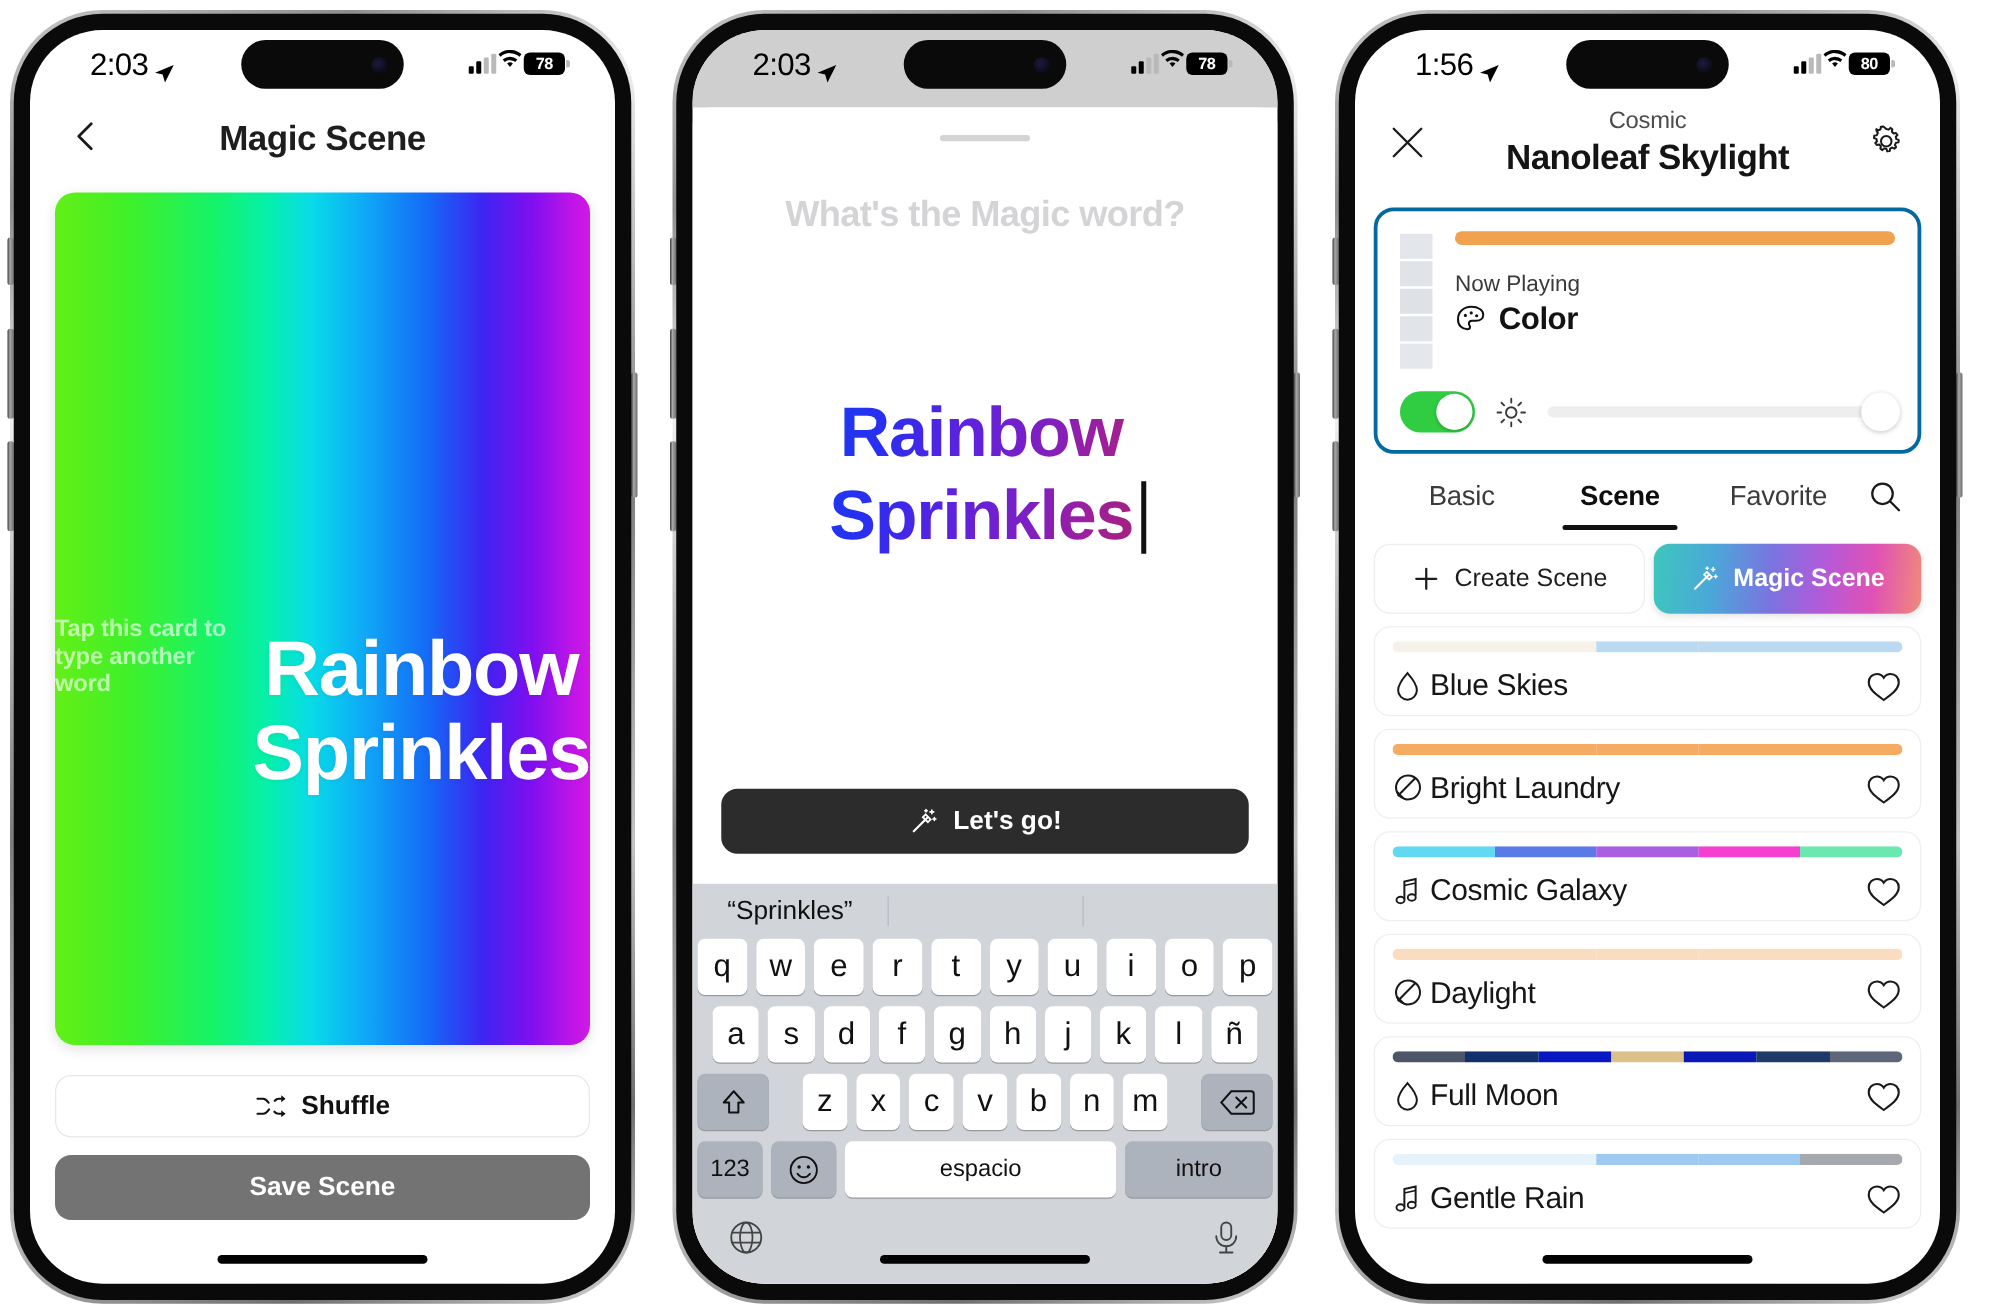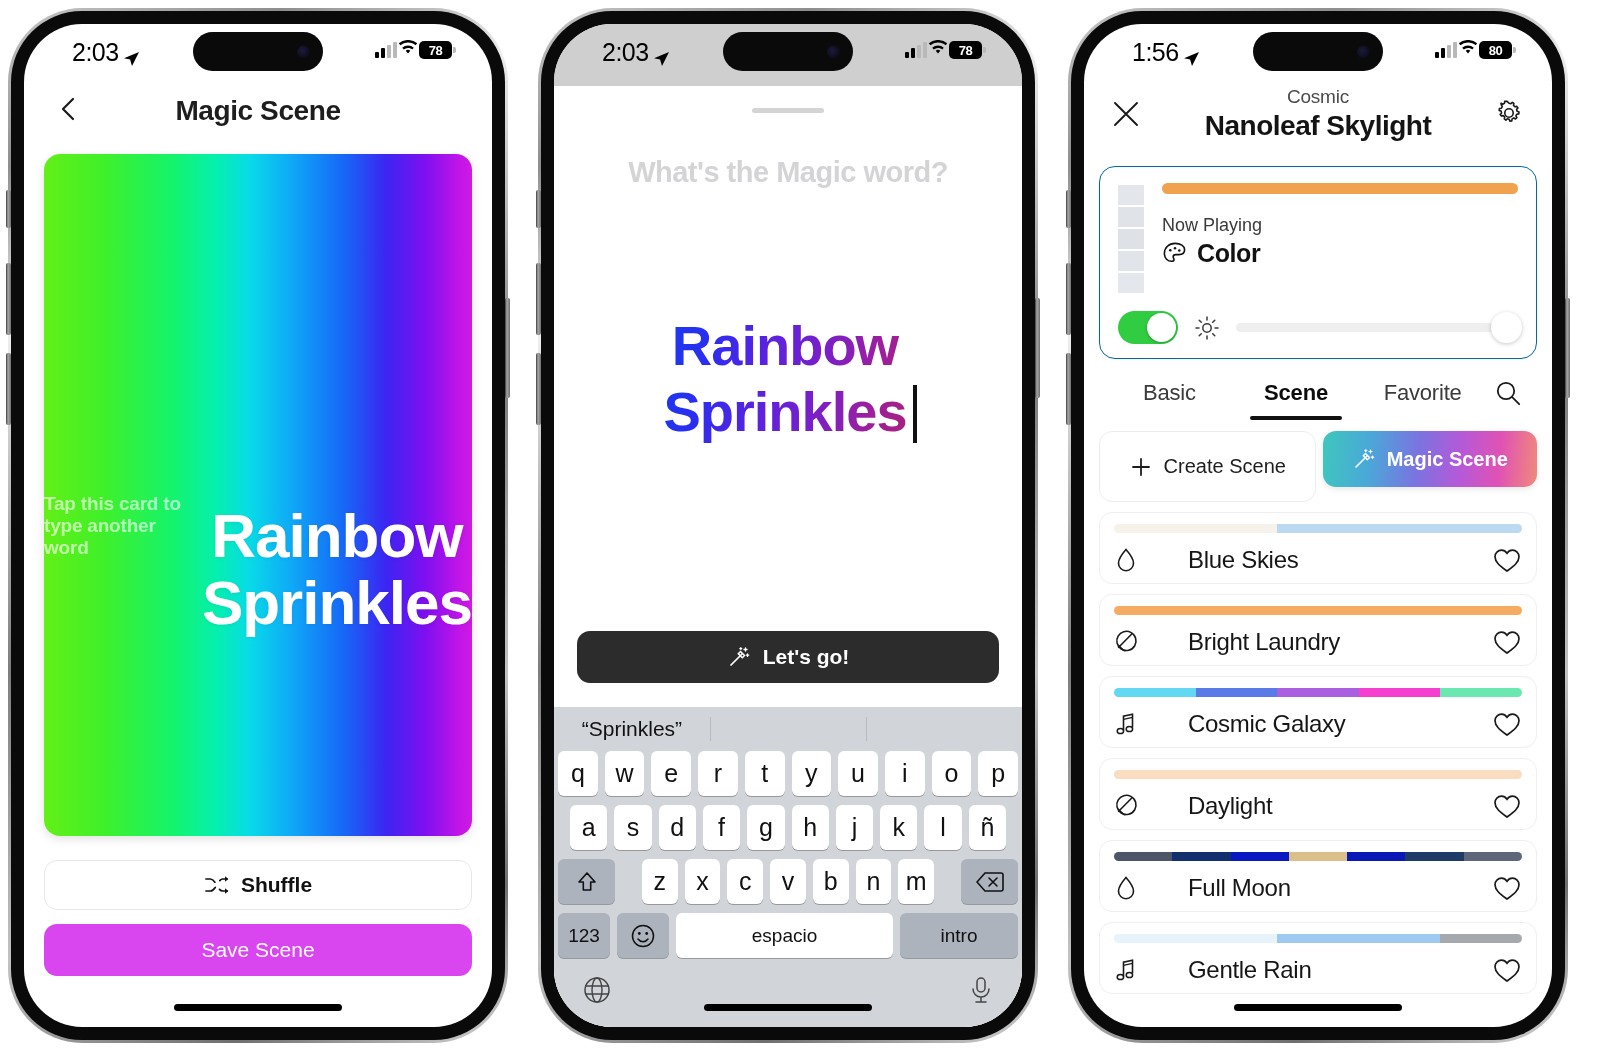--- a/index.html
+++ b/index.html
@@ -122,23 +122,23 @@
   .btn-shuffle {
     margin: 24px 20px 0 20px; height: 50px;
     border: 1px solid #e7e7e7; border-radius: 13px;
     background: #fff;
     display:flex;align-items:center;justify-content:center;gap:11px;
     font-size: 21px; font-weight: bold; color:#111;
     cursor:pointer;
   }
   .btn-save {
     margin: 14px 20px 0 20px; height: 52px;
-    border-radius: 13px; background: #d946ef;
+    border-radius: 13px; background: #737373;
     display:flex;align-items:center;justify-content:center;
-    font-size: 21px; font-weight: normal; color:#fff;
+    font-size: 21px; font-weight: bold; color:#fff;
     cursor:pointer;
   }
   .home-ind {
     position:absolute; bottom: 16px; left:50%; transform:translateX(-50%);
     width: 168px; height: 7px; border-radius: 4px; background:#000;
   }
 
   
   .screen-2 { background:#ffffff; }
   .dim-top {
@@ -211,21 +211,21 @@
 
   
   .nav3 { position:relative; padding: 6px 0 0 0; height: 72px; }
   .nav3-close { position:absolute; left: 28px; top: 20px; width: 28px; height:28px; cursor:pointer; }
   .nav3-gear  { position:absolute; right: 28px; top: 18px; width: 30px; height:30px; cursor:pointer; }
   .nav3-sub { text-align:center; font-size: 19px; color:#4c4c4c; letter-spacing:-0.2px; }
   .nav3-title { text-align:center; font-size: 28px; font-weight:bold; color:#141414; letter-spacing:-0.5px; margin-top: 2px; }
 
   .np-card {
     margin: 14px 15px 0 15px;
-    border: 1px solid #0369a1; border-radius: 16px;
+    border: 3px solid #0369a1; border-radius: 16px;
     background:#fff; padding: 16px 18px 14px 18px;
     box-shadow: 0 1px 3px rgba(0,0,0,.04);
   }
   .np-top { display:flex; gap: 18px; }
   .panel-stack { display:flex; flex-direction:column; gap: 2px; padding-top: 2px; }
   .panel-stack i { display:block; width: 26px; height: 20px; background:#dfe2e6; }
   .panel-stack i:nth-child(1){background:#e3e6ea}
   .panel-stack i:nth-child(2){background:#e0e3e8}
   .panel-stack i:nth-child(3){background:#dee1e6}
   .panel-stack i:nth-child(4){background:#e1e4e9}
@@ -266,40 +266,40 @@
   }
   .tab.active { font-weight:bold; color:#0d0d0d; }
   .tab.active::after{
     content:''; position:absolute; bottom:0; left:50%; transform:translateX(-50%);
     width: 92px; height:4px; background:#111; border-radius:2px;
   }
   .tab-search { flex: 0 0 44px; padding-bottom:14px; display:flex; justify-content:center; cursor:pointer;}
 
   .scene-btns { display:flex; gap: 0; margin: 10px 15px 0 15px; }
   .create-scene {
-    flex:1; height: 71px; border:1px solid #ededed; border-radius: 13px;
+    flex:1; height: 56px; border:1px solid #ededed; border-radius: 13px;
     background:#fff; display:flex; align-items:center; justify-content:center; gap: 11px;
     font-size: 20px; color:#1d1d1d; cursor:pointer;
   }
   .magic-scene {
     flex:1; height: 56px; border-radius: 13px; margin-left: 7px;
     background: linear-gradient(95deg,#3ec7bd 0%,#4aa8d8 22%,#7a74e0 44%,#b559d8 64%,#e052b4 82%,#f08a7a 100%);
     display:flex; align-items:center; justify-content:center; gap: 11px;
     font-size: 20px; color:#fff; font-weight:600; cursor:pointer;
     box-shadow: 0 2px 6px rgba(0,0,0,.10);
   }
 
   .scene-list { margin: 10px 15px 0 15px; }
   .scene-item {
     border: 1px solid #efefef; border-radius: 13px; background:#fff;
     padding: 11px 14px 9px 14px; margin-bottom: 10px; cursor:pointer;
   }
   .scene-bar { height: 9px; border-radius: 5px; overflow:hidden; display:flex; }
   .scene-bar span { display:block; height:100%; }
-  .scene-row { margin-top: 13px; display:flex; align-items:center;gap:44px; }
+  .scene-row { margin-top: 13px; display:flex; align-items:center; }
   .scene-icon { width: 30px; display:flex; align-items:center; justify-content:flex-start; }
   .scene-name { flex:1; font-size: 24px; color:#161616; letter-spacing:-0.3px; }
   .heart { width: 30px; height: 28px; cursor:pointer; }
 
   .svg-ico { display:block; }
 </style>
 </head>
 <body>
 
 <div class="stage">

